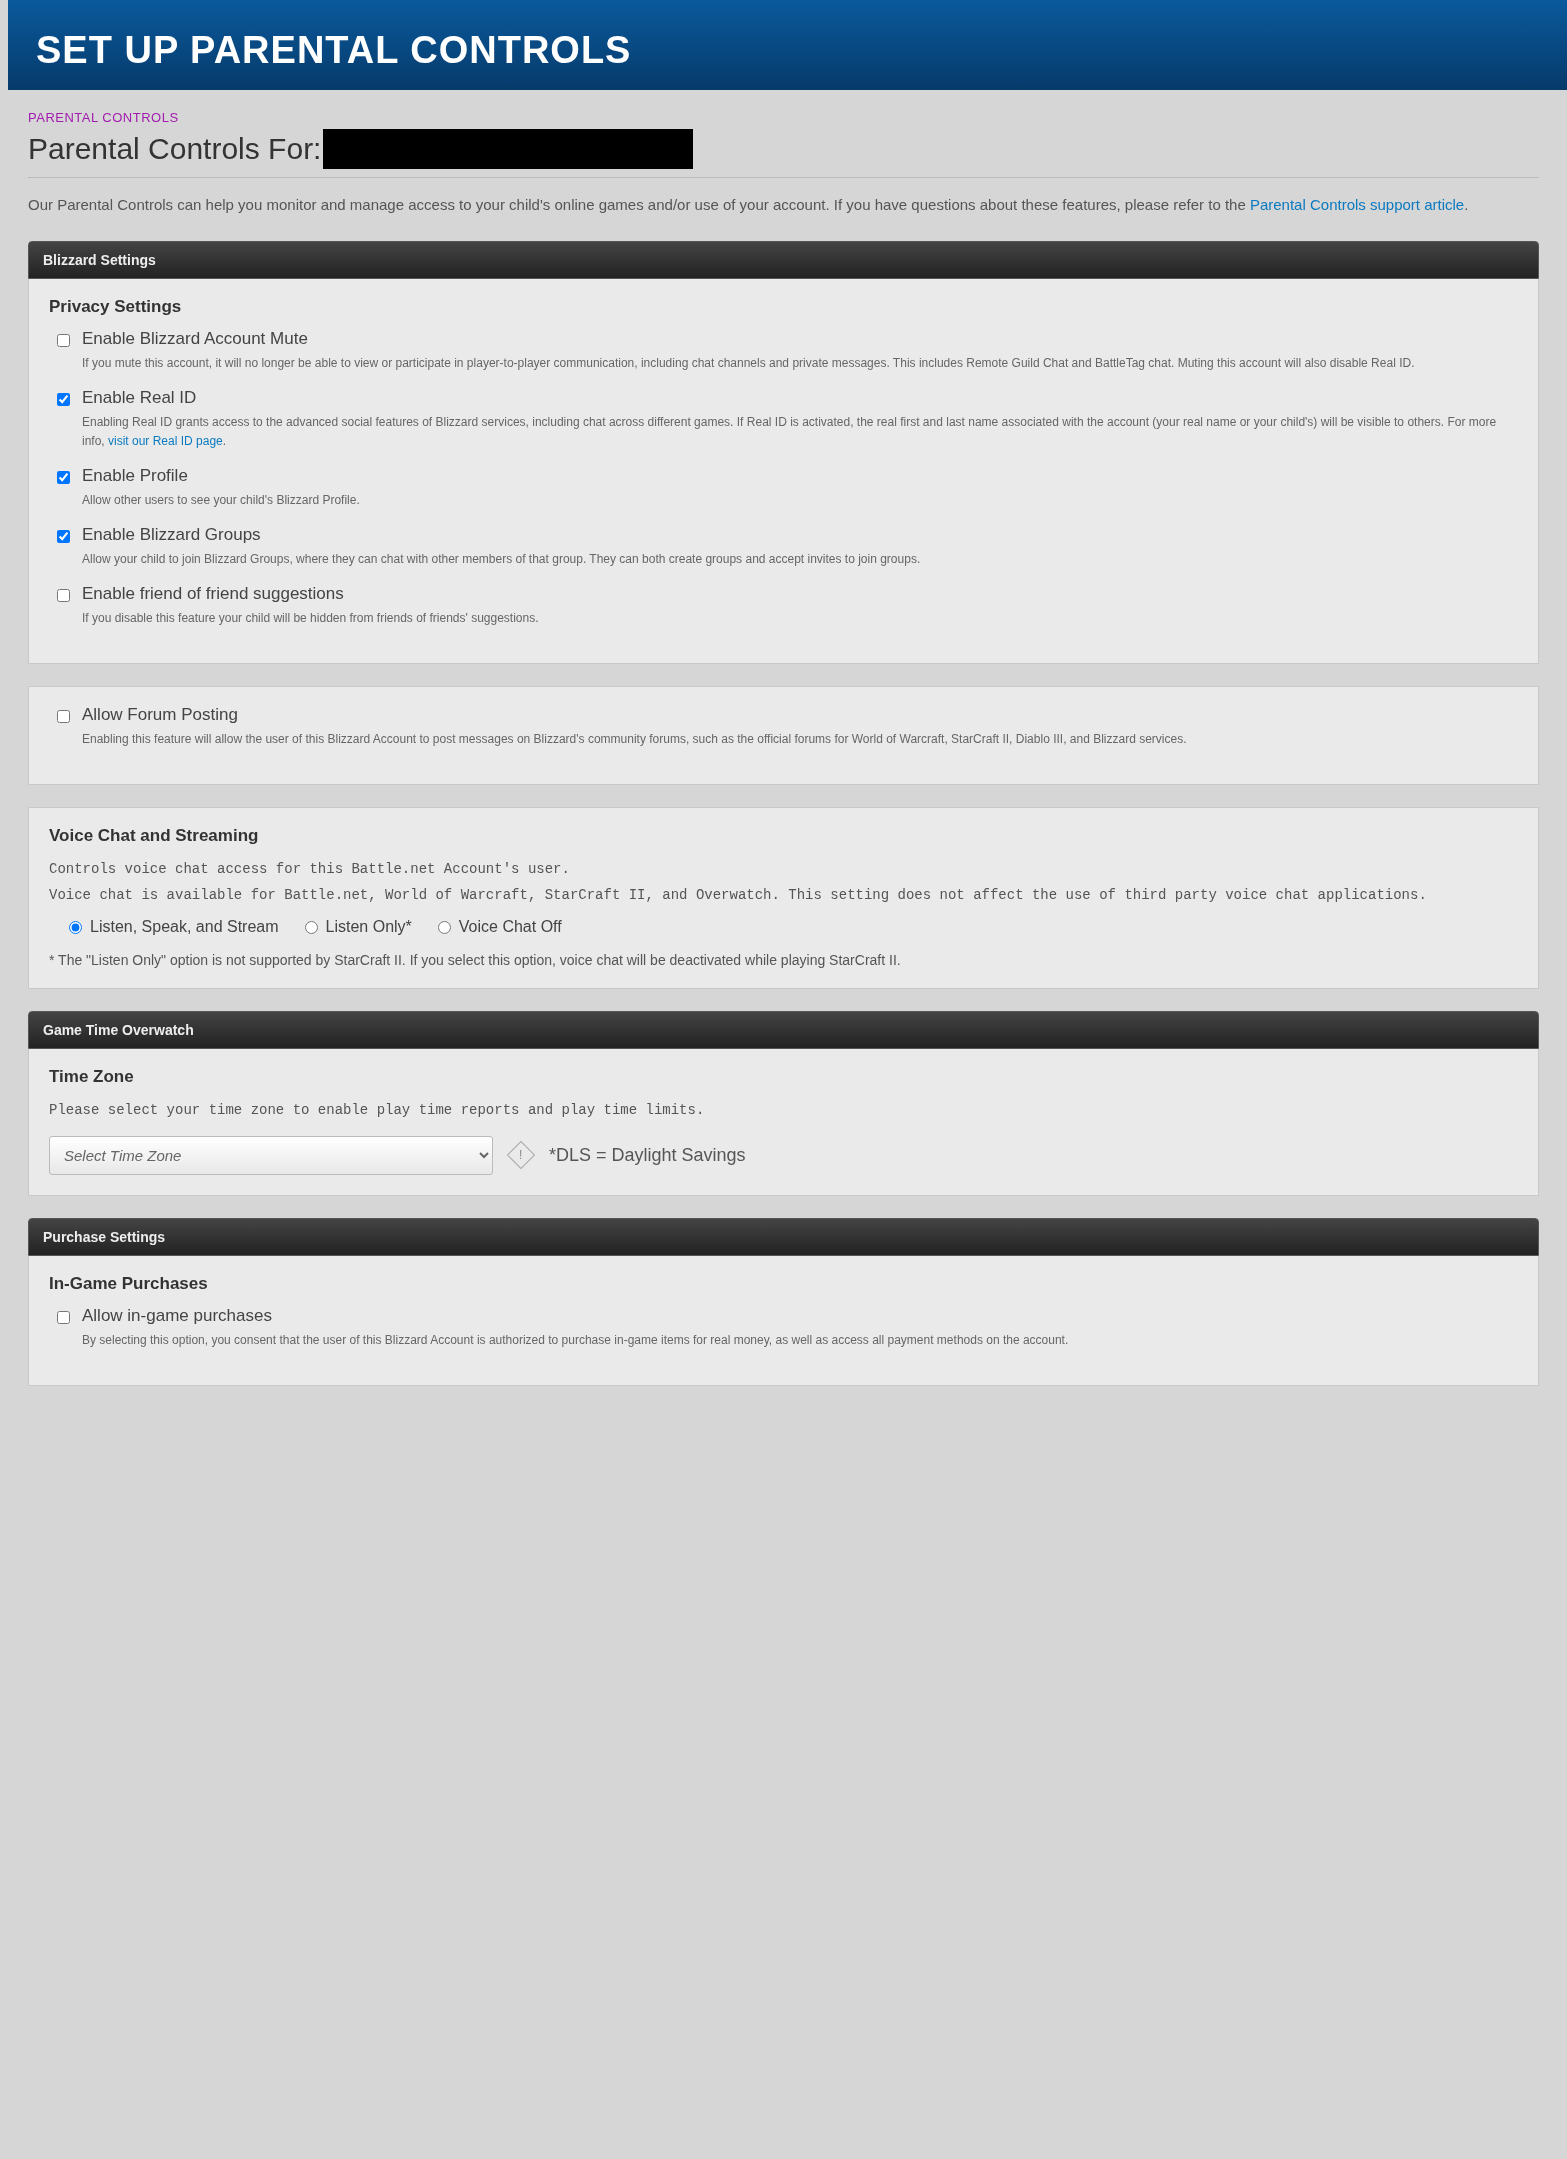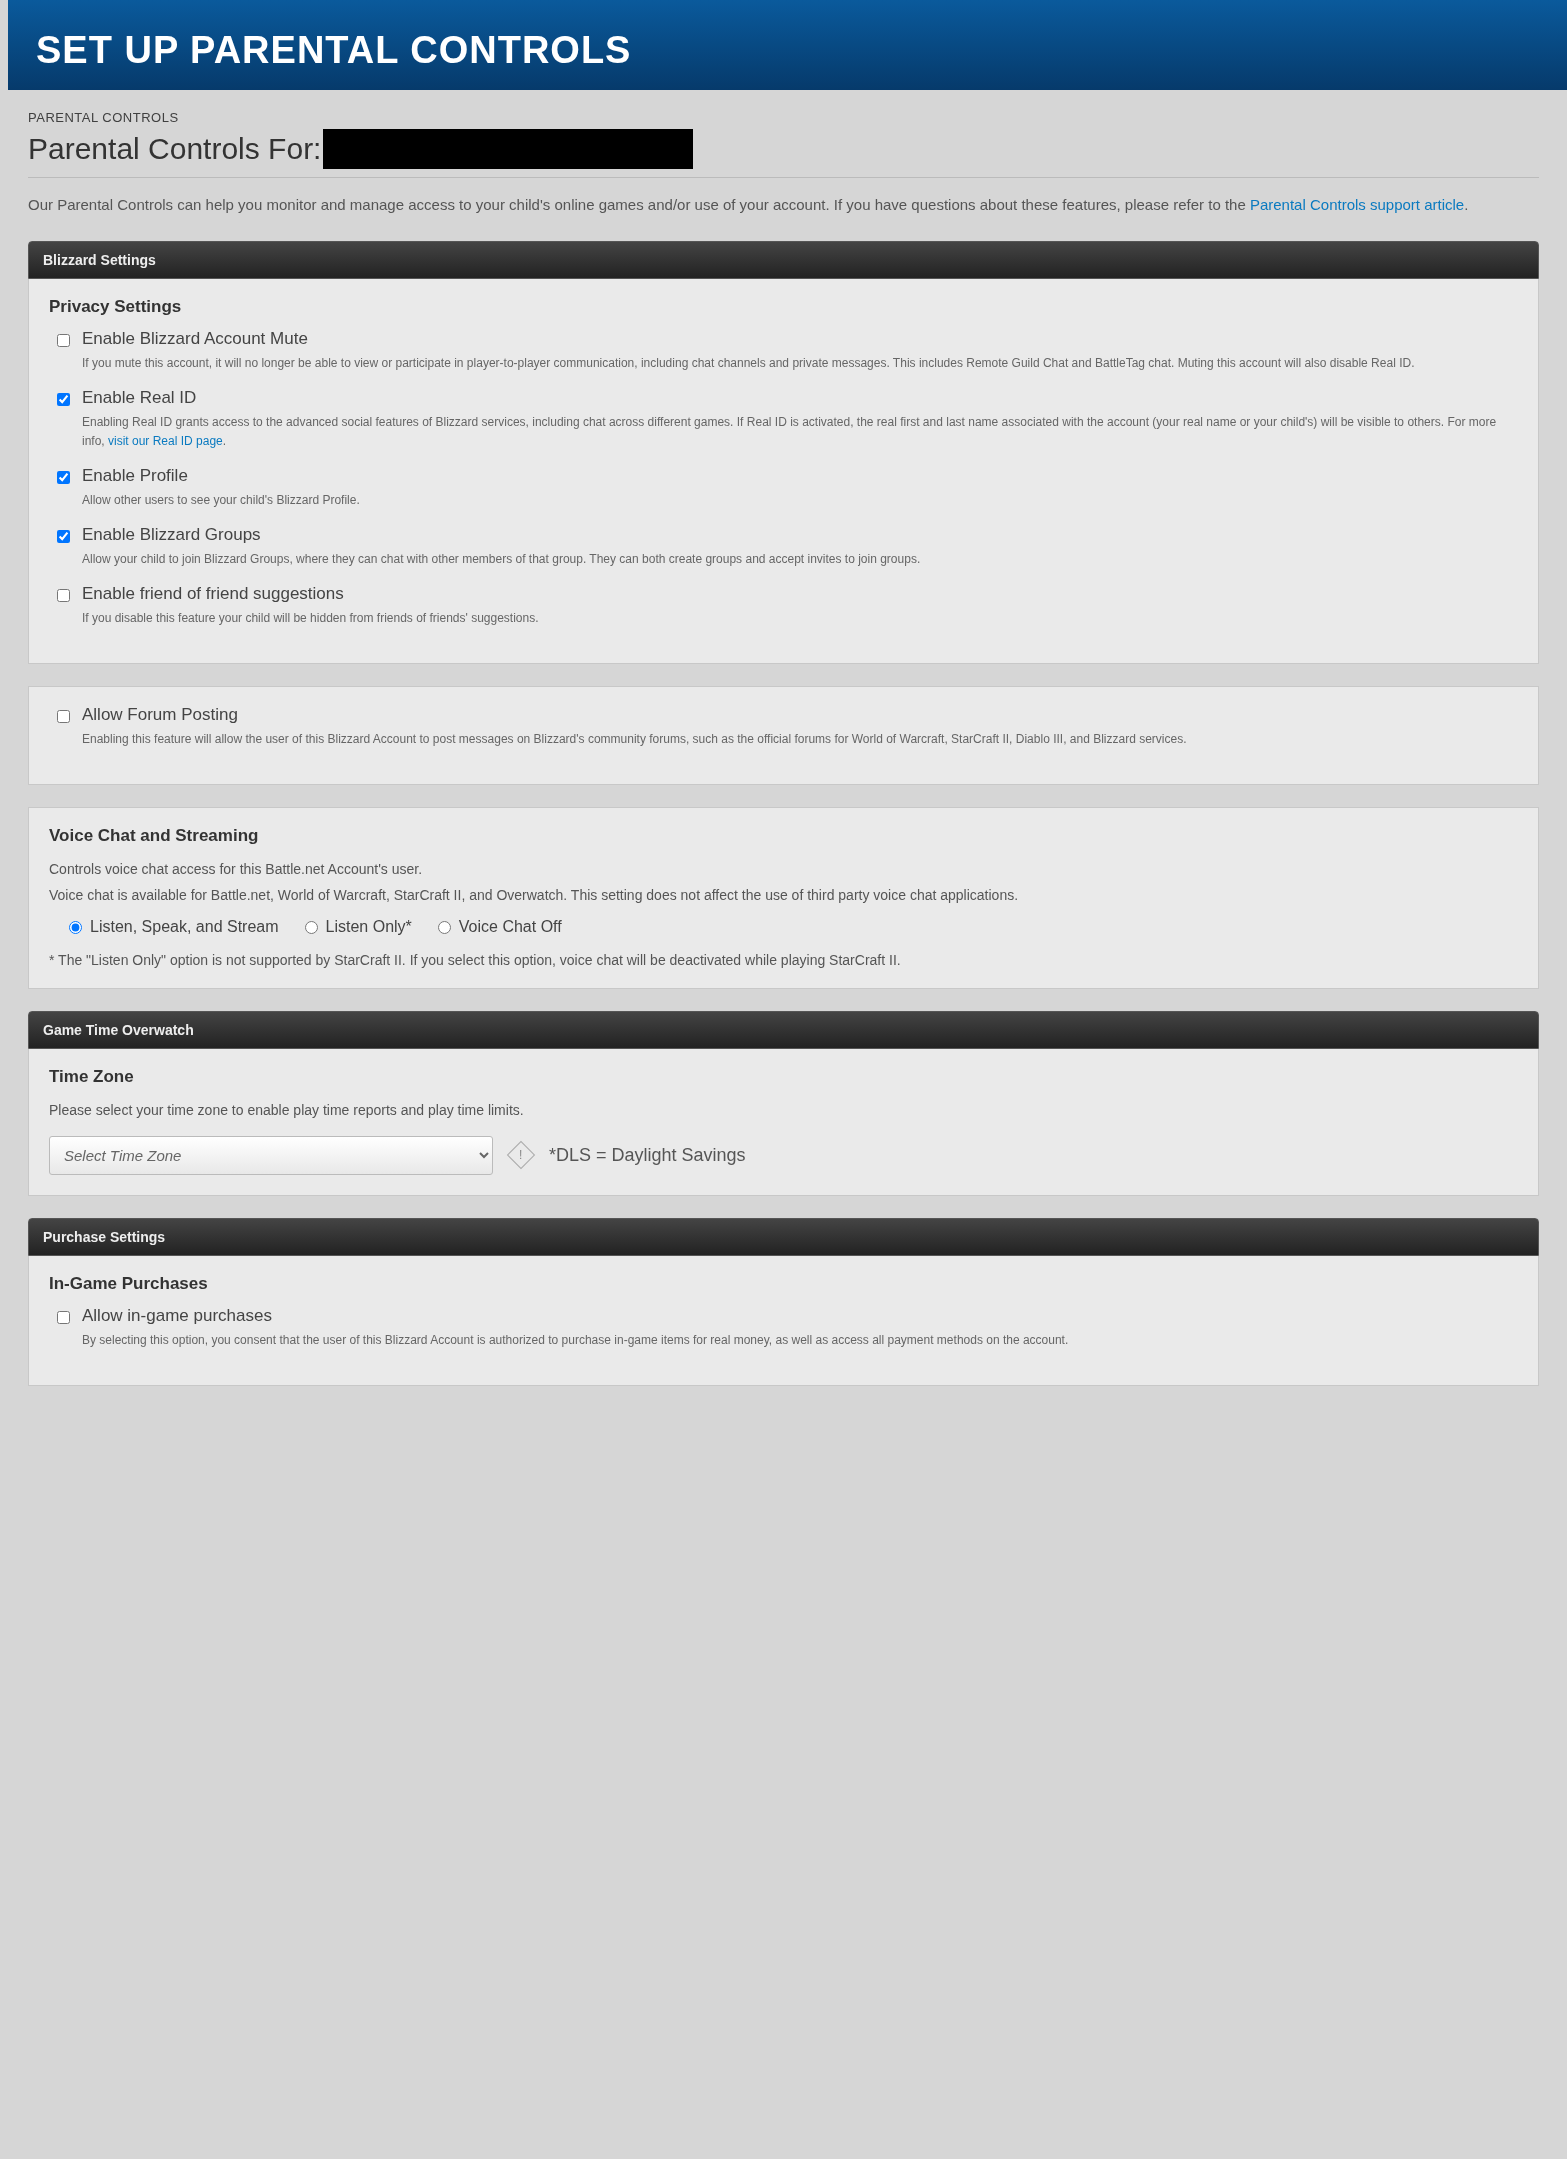--- a/index.html
+++ b/index.html
@@ -17,21 +17,21 @@
   color: #fff;
   font-size: 38px;
   font-weight: bold;
   letter-spacing: 1px;
 }
 .content {
   padding: 20px 28px 40px;
 }
 .breadcrumb {
   font-size: 13px;
-  color: #404040;
+  color: #a21caf;
   letter-spacing: 0.5px;
   margin-bottom: 4px;
 }
 .page-title-row {
   display: flex;
   align-items: center;
   gap: 2px;
   margin-bottom: 8px;
 }
 .page-title {
@@ -114,20 +114,21 @@
   align-items: center;
   gap: 8px;
   font-size: 16px;
   color: #444;
 }
 .voice-desc {
   font-size: 14px;
   color: #555;
   line-height: 1.6;
   margin-bottom: 4px;
+  font-family: Liberation Mono, monospace;
 }
 .footnote {
   font-size: 14px;
   color: #555;
   margin-top: 8px;
 }
 .tz-row {
   display: flex;
   align-items: center;
   gap: 18px;

